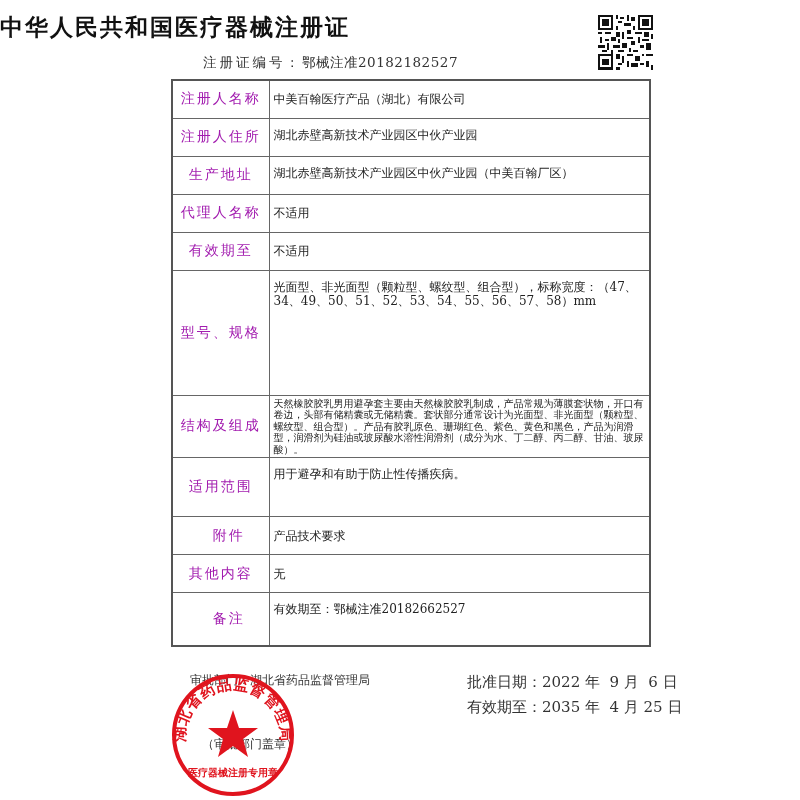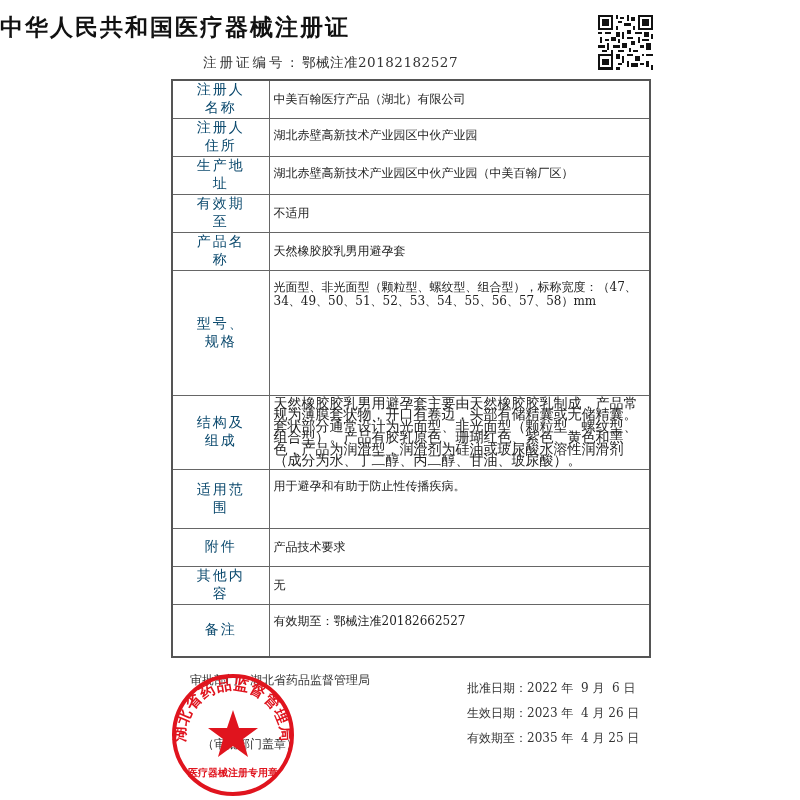--- a/index.html
+++ b/index.html
@@ -23,37 +23,36 @@
   .cert-no .lbl { letter-spacing: 3px; }
 
   table.main {
     position: absolute; left: 171px; top: 79px; width: 480px;
     border-collapse: collapse; table-layout: fixed;
     border: 2px solid #555;
   }
   table.main td { border: 1.5px solid #666; vertical-align: top; }
   table.main td.lbl {
     width: 97px; text-align: center; vertical-align: middle;
-    font-size: 14px; letter-spacing: 2px; color: #0c4a6e; padding: 0 16px;
+    font-size: 14px; letter-spacing: 2px; color: #a21caf; padding: 0 0;
   }
   table.main td.val {
     font-size: 12px; color: #222; padding: 9px 4px; line-height: 14px;
   }
   table.main td.val.mid { vertical-align: middle; }
-  table.main td.val.small { font-size: 14px; line-height: 11.5px; padding: 2px 4px; }
+  table.main td.val.small { font-size: 10px; line-height: 11.5px; padding: 2px 4px; }
   .spaced { letter-spacing: 16px; padding-left: 16px !important; margin-top: 20px; }
 
   .footer-left {
     position: absolute; left: 190px; top: 672px; font-size: 12px; color: #333;
   }
   .footer-left .l2 { position: absolute; left: 12px; top: 64px; white-space: nowrap; }
   .dates {
-    position: absolute; left: 467px; top: 670px; font-size: 12px; color: #333;
+    position: absolute; left: 467px; top: 670px; font-size: 15px; color: #333;
     line-height: 25px;
-    margin-top: 6px;
   }
   .dates .row { white-space: nowrap; }
   .dates .v { display: inline-block; }
 
   .stamp {
     position: absolute; left: 170px; top: 672px; width: 126px; height: 126px;
     pointer-events: none;
   }
   .stamp svg { width: 100%; height: 100%; display: block; }
 </style>
@@ -139,26 +138,26 @@
   </tr>
   <tr style="height:38px">
     <td class="lbl">注册人住所</td>
     <td class="val">湖北赤壁高新技术产业园区中伙产业园</td>
   </tr>
   <tr style="height:38px">
     <td class="lbl">生产地址</td>
     <td class="val">湖北赤壁高新技术产业园区中伙产业园（中美百翰厂区）</td>
   </tr>
   <tr style="height:38px">
+    <td class="lbl">代理人名称</td>
+    <td class="val mid">不适用</td>
+  </tr>
+  <tr style="height:38px">
     <td class="lbl">有效期至</td>
     <td class="val mid">不适用</td>
-  </tr>
-  <tr style="height:38px">
-    <td class="lbl">产品名称</td>
-    <td class="val mid">天然橡胶胶乳男用避孕套</td>
   </tr>
   <tr style="height:125px">
     <td class="lbl">型号、规格</td>
     <td class="val">光面型、非光面型（颗粒型、螺纹型、组合型），标称宽度：（47、34、49、50、51、52、53、54、55、56、57、58）mm</td>
   </tr>
   <tr style="height:58px">
     <td class="lbl">结构及组成</td>
     <td class="val small">天然橡胶胶乳男用避孕套主要由天然橡胶胶乳制成，产品常规为薄膜套状物，开口有卷边，头部有储精囊或无储精囊。套状部分通常设计为光面型、非光面型（颗粒型、螺纹型、组合型）。产品有胶乳原色、珊瑚红色、紫色、黄色和黑色，产品为润滑型，润滑剂为硅油或玻尿酸水溶性润滑剂（成分为水、丁二醇、丙二醇、甘油、玻尿酸）。</td>
   </tr>
   <tr style="height:59px">
@@ -197,18 +196,15 @@
     <polygon points="63,38 69,56 88,56 73,67 78,85 63,74 48,85 53,67 38,56 57,56" fill="#e0141e"></polygon>
     <text x="63" y="104" text-anchor="middle" font-family="DejaVu Sans, sans-serif" font-size="10" font-weight="bold" fill="#e0141e">医疗器械注册专用章</text>
   </svg>
 </div>
 
 <div class="dates">
   <div class="row">
     <span>批准日期：</span><span class="v" style="white-space:pre">2022 年  9 月  6 日</span>
   </div>
   <div class="row">
-    <span>生效日期：</span><span class="v" style="white-space:pre">2023 年  4 月 26 日</span>
-  </div>
-  <div class="row">
     <span>有效期至：</span><span class="v" style="white-space:pre">2035 年  4 月 25 日</span>
   </div>
 </div>
 
 </body></html>

